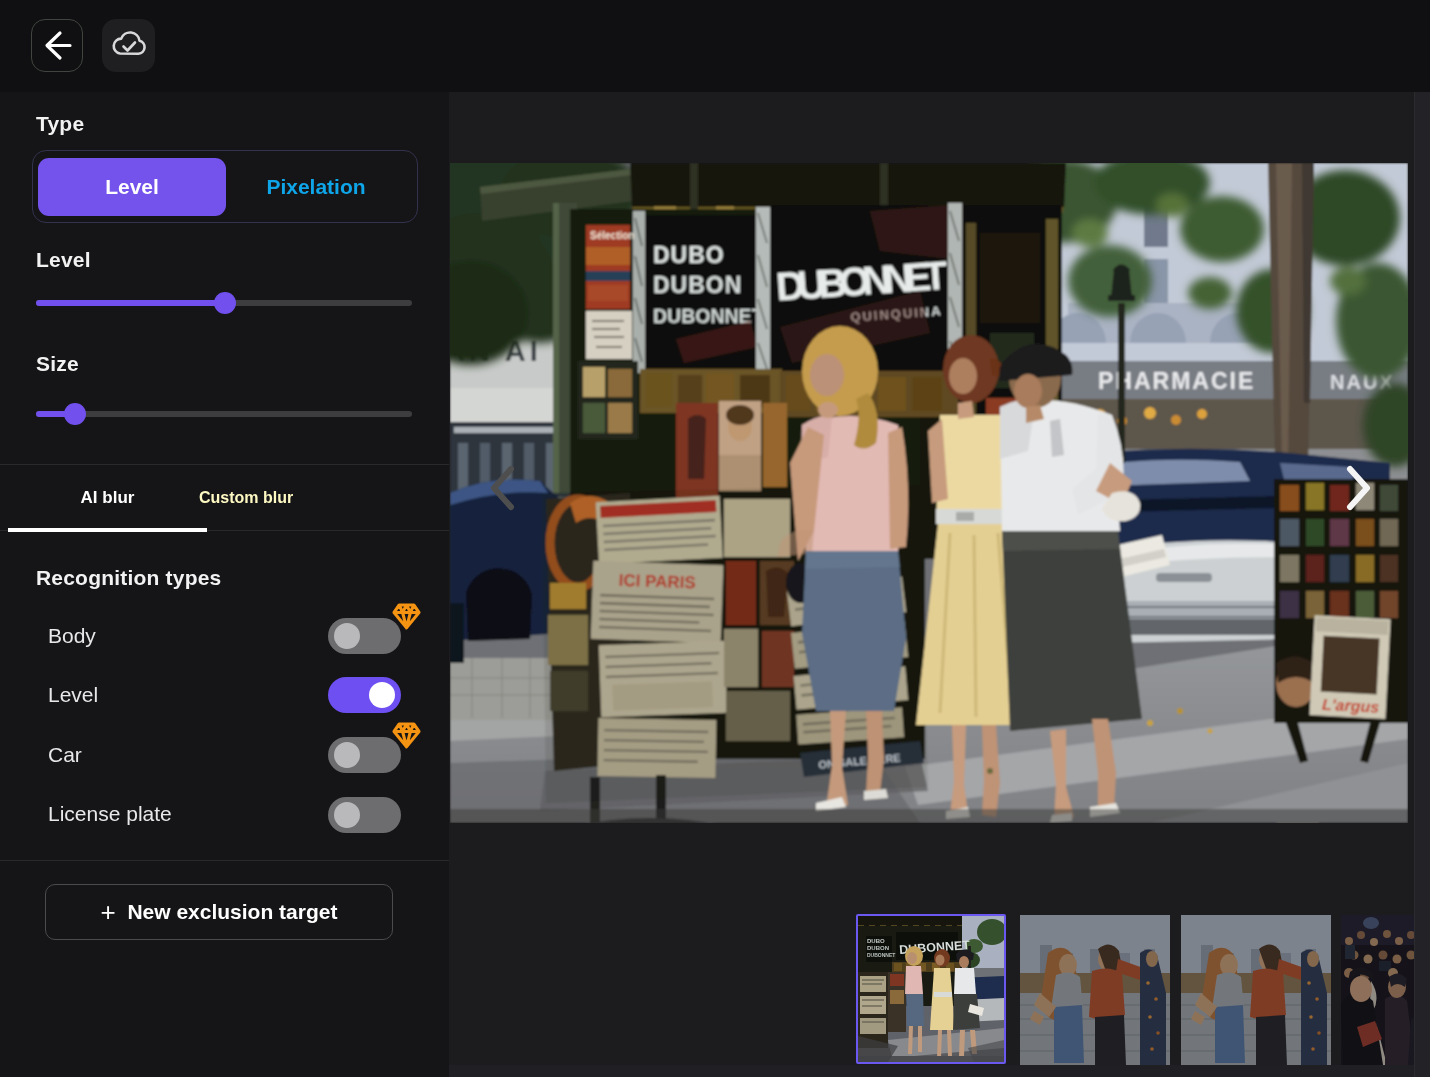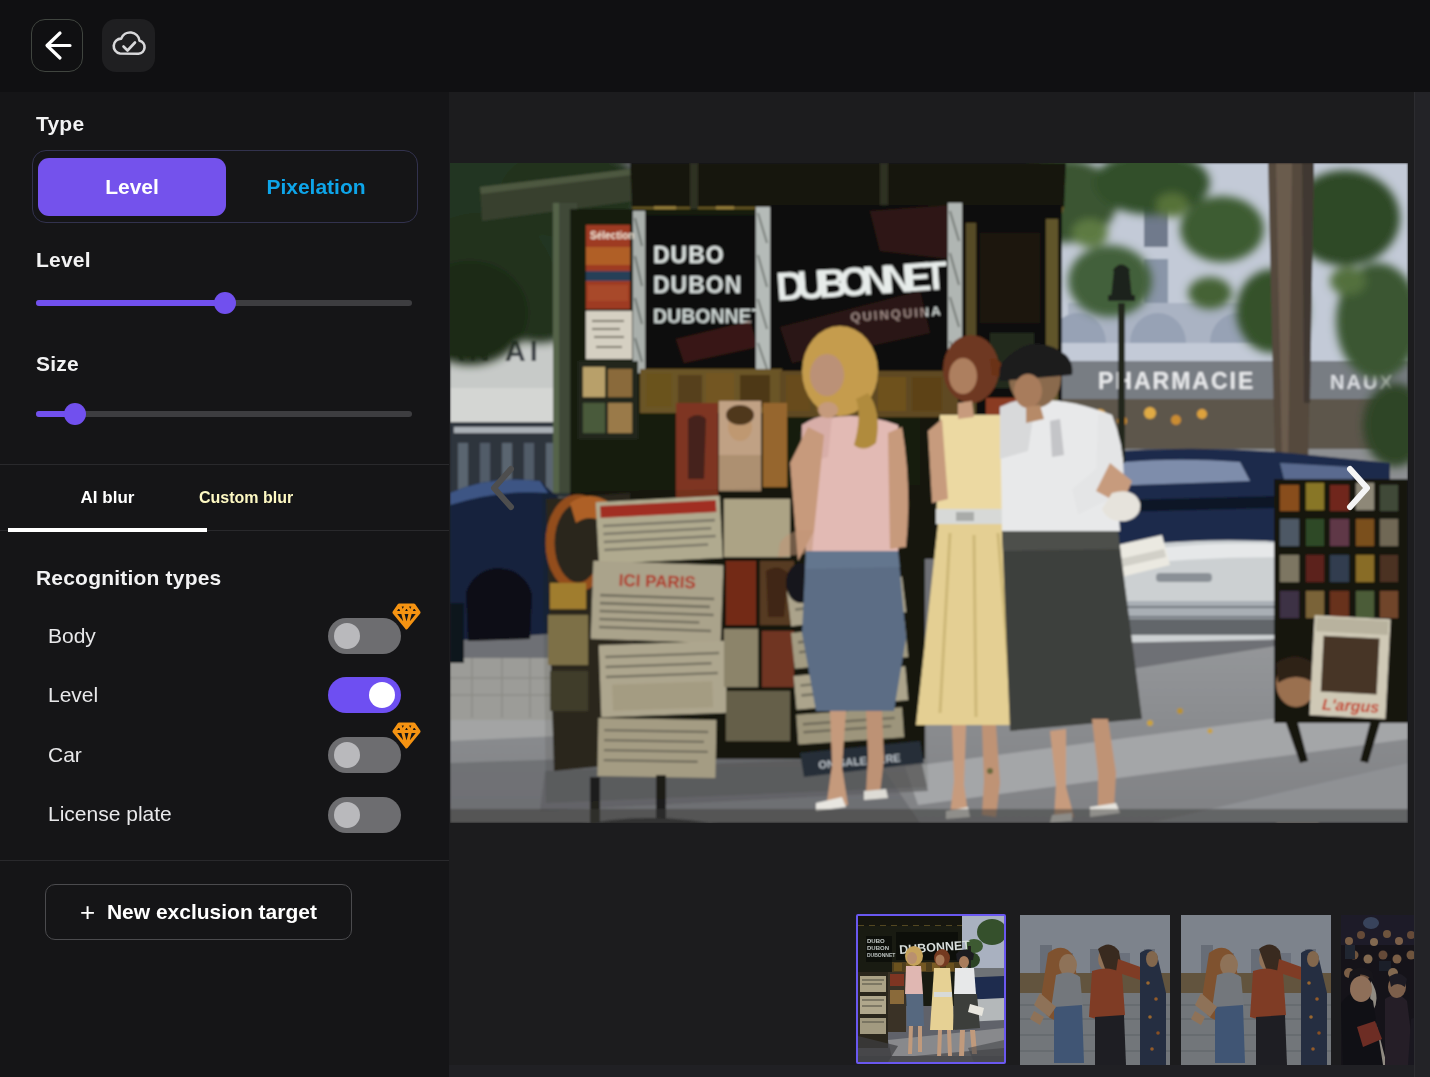--- a/index.html
+++ b/index.html
@@ -18,21 +18,21 @@
   .tabs{position:absolute;left:0;top:372px;width:449px;height:67px;border-top:1px solid #29292c;border-bottom:1px solid #29292c;box-sizing:border-box;}
   .tab1{position:absolute;left:8px;top:0;width:199px;height:66px;color:#fff;font-size:17px;font-weight:700;text-align:center;line-height:66px;}
   .tab2{position:absolute;left:199px;top:0;width:250px;height:66px;color:#fef9c3;font-size:16px;font-weight:700;text-align:left;line-height:66px;}
   .tabline{position:absolute;left:0;bottom:-1px;width:199px;height:4px;background:#fff;}
   .rowlbl{position:absolute;left:48px;color:#e8e8ea;font-size:21px;font-weight:400;}
   .tog{position:absolute;left:328px;width:73px;height:36px;border-radius:18px;background:#6d6d70;}
   .togon{background:#6e4ff2;}
   .knob{position:absolute;top:5px;left:6px;width:26px;height:26px;border-radius:50%;background:#b9b9bc;}
   .knobon{left:41px;background:#fff;}
   .gem{position:absolute;left:391px;width:31px;height:29px;}
-  .newbtn{position:absolute;left:45px;top:792px;width:307px;height:56px;border:1px solid #4b4b4e;border-radius:10px;box-sizing:border-box;color:#fff;font-size:21px;font-weight:700;text-align:center;line-height:54px;}
+  .newbtn{position:absolute;left:45px;top:792px;width:348px;height:56px;border:1px solid #4b4b4e;border-radius:10px;box-sizing:border-box;color:#fff;font-size:21px;font-weight:700;text-align:center;line-height:54px;}
   .targetrow{position:absolute;left:0;top:866px;width:449px;height:71px;background:#6b52e4;}
   .checkbox{position:absolute;left:50px;top:22px;width:30px;height:28px;border-radius:7px;background:#8672ec;border:1.5px solid #d9d2fa;box-sizing:border-box;}
   .targetlbl{position:absolute;left:97px;top:22px;color:#fff;font-size:21px;font-weight:400;}
   .photo{position:absolute;left:450px;top:163px;width:958px;height:660px;}
   .thumb{position:absolute;top:915px;width:150px;height:150px;overflow:hidden;}
 </style>
 </head>
 <body>
 <div id="page">
   <div class="topbar">

